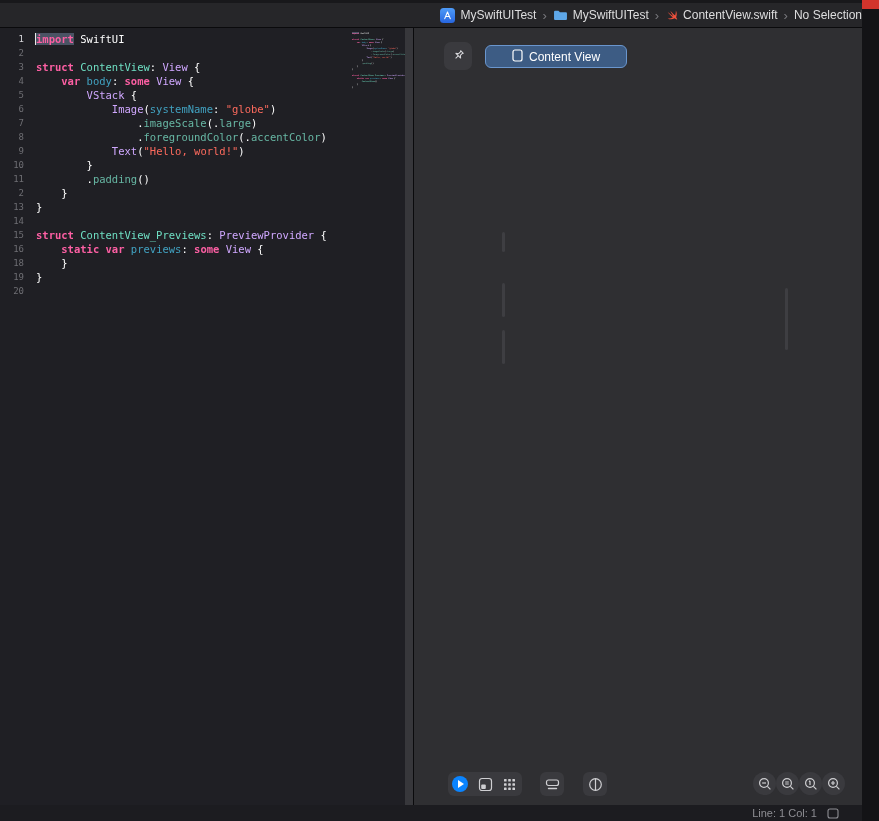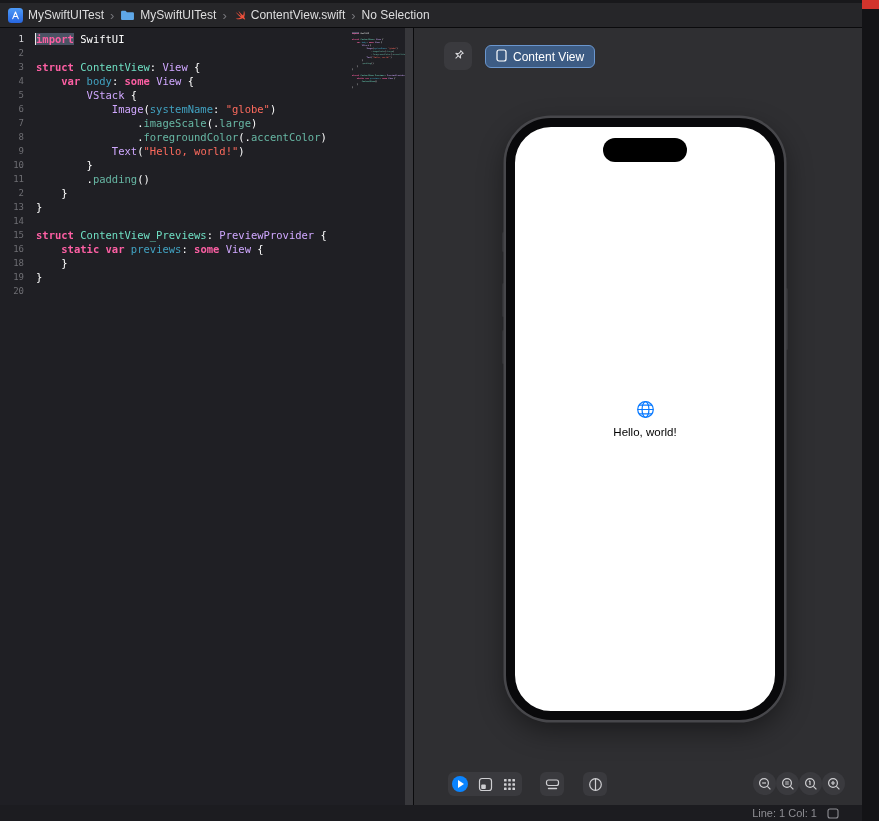--- a/index.html
+++ b/index.html
@@ -6,21 +6,21 @@
   body { background:#000; font-family:"Liberation Sans", sans-serif; }
   .window { position:relative; width:879px; height:821px; background:#1F1F24; overflow:hidden; }
 
   
   .titlebar-strip { position:absolute; top:0; left:0; right:0; height:3px; background:#18181B; }
   .right-strip { position:absolute; top:0; right:0; width:17px; height:100%; background:#131316; z-index:5; }
   .red-corner { position:absolute; top:0; right:0; width:17px; height:9px; background:#D2342C; z-index:6; }
 
   
   .jumpbar { position:absolute; top:3px; left:0; right:17px; height:25px; background:#262629;
-             border-bottom:1px solid #0A0A0C; display:flex; align-items:center; padding-left:8px; gap:6px; z-index:2; }
+             border-bottom:1px solid #0A0A0C; display:flex; align-items:center; padding-left:24px; gap:6px; z-index:2;justify-content:flex-end; }
   .crumb { display:flex; align-items:center; gap:5px; color:#DEDEDF; font-size:12px; cursor:default; }
   .crumb-sep { color:#77777C; font-size:13px; line-height:1; }
   .proj-icon { width:15px; height:15px; border-radius:3.5px; background:linear-gradient(180deg,#4E9BF8,#2766E0);
                display:flex; align-items:center; justify-content:center; }
   .folder-icon svg, .swift-icon svg { display:block; }
 
   
   .main { position:absolute; top:28px; left:0; right:0; bottom:16px; }
   .editor { position:absolute; left:0; top:0; bottom:0; width:413px; background:#1F1F24; }
   .code-lines { position:absolute; left:0; top:4px; right:65px; }
@@ -44,21 +44,21 @@
   .minimap .code-row { height:3px; }
   .minimap .ct { margin-left:0; font-size:2px; line-height:3px; }
   .minimap .tk-sel { box-shadow:none; }
   .vscroll { position:absolute; left:405px; top:0; bottom:0; width:8px; background:#37373B; }
   .pane-divider { position:absolute; left:413px; top:0; bottom:0; width:1px; background:#0A0A0C; }
 
   
   .canvas { position:absolute; left:414px; top:0; right:17px; bottom:0; background:#2F2F32; }
   .pin-btn { position:absolute; left:30px; top:14px; width:28px; height:28px; background:#3A3A3E;
              border-radius:7px; display:flex; align-items:center; justify-content:center; cursor:pointer; }
-  .cv-btn { position:absolute; left:71px; top:17px; height:23px; padding:0 10px; background:#3D5C84;
+  .cv-btn { position:absolute; left:71px; top:17px; height:23px; padding:0 26px; background:#3D5C84;
             border:1px solid #6A96CE; border-radius:6px; display:flex; align-items:center; gap:6px;
             color:#FFFFFF; font-size:12px; cursor:pointer; }
 
   
   .phone { position:absolute; left:92px; top:90px; width:278px; height:602px; background:#FFFFFF;
            border:9px solid #09090B; border-radius:45px;
            box-shadow:0 0 0 2.5px #47474B, 0 10px 28px rgba(0,0,0,.45);
            display:flex; align-items:center; justify-content:center; }
   .island { position:absolute; top:11px; left:50%; transform:translateX(-50%); width:84px; height:24px;
             background:#000; border-radius:13px; }
@@ -296,33 +296,20 @@
               <rect x="1" y="1" width="9" height="11" rx="2" fill="none" stroke="#FFFFFF" stroke-width="1.2"></rect>
             </svg>
         </span>
         <span>Content View</span>
       </div>
 
       <div class="sbtn sbtn-action"></div>
       <div class="sbtn sbtn-volup"></div>
       <div class="sbtn sbtn-voldn"></div>
       <div class="sbtn sbtn-power"></div>
-      <div class="phone">
-        <div class="island"></div>
-        <div class="phone-content">
-          <svg width="19" height="19" viewBox="0 0 20 20">
-              <g fill="none" stroke="#0A7AFF" stroke-width="1.3">
-                <circle cx="10" cy="10" r="8.2"></circle>
-                <ellipse cx="10" cy="10" rx="3.6" ry="8.2"></ellipse>
-                <path d="M1.8 10 h16.4 M3 5.5 h14 M3 14.5 h14"></path>
-              </g>
-            </svg>
-          <span class="hello-text">Hello, world!</span>
-        </div>
-      </div>
 
       <div class="tb-group">
         <div class="tb-seg">
           <span class="play-circle">
               <span class="play-tri"></span>
             </span>
         </div>
         <div class="tb-seg">
           <svg width="15" height="15" viewBox="0 0 15 15">
               <rect x="1.5" y="1.5" width="12" height="12" rx="2.5" fill="none" stroke="#CFCFD2" stroke-width="1.2"></rect>

